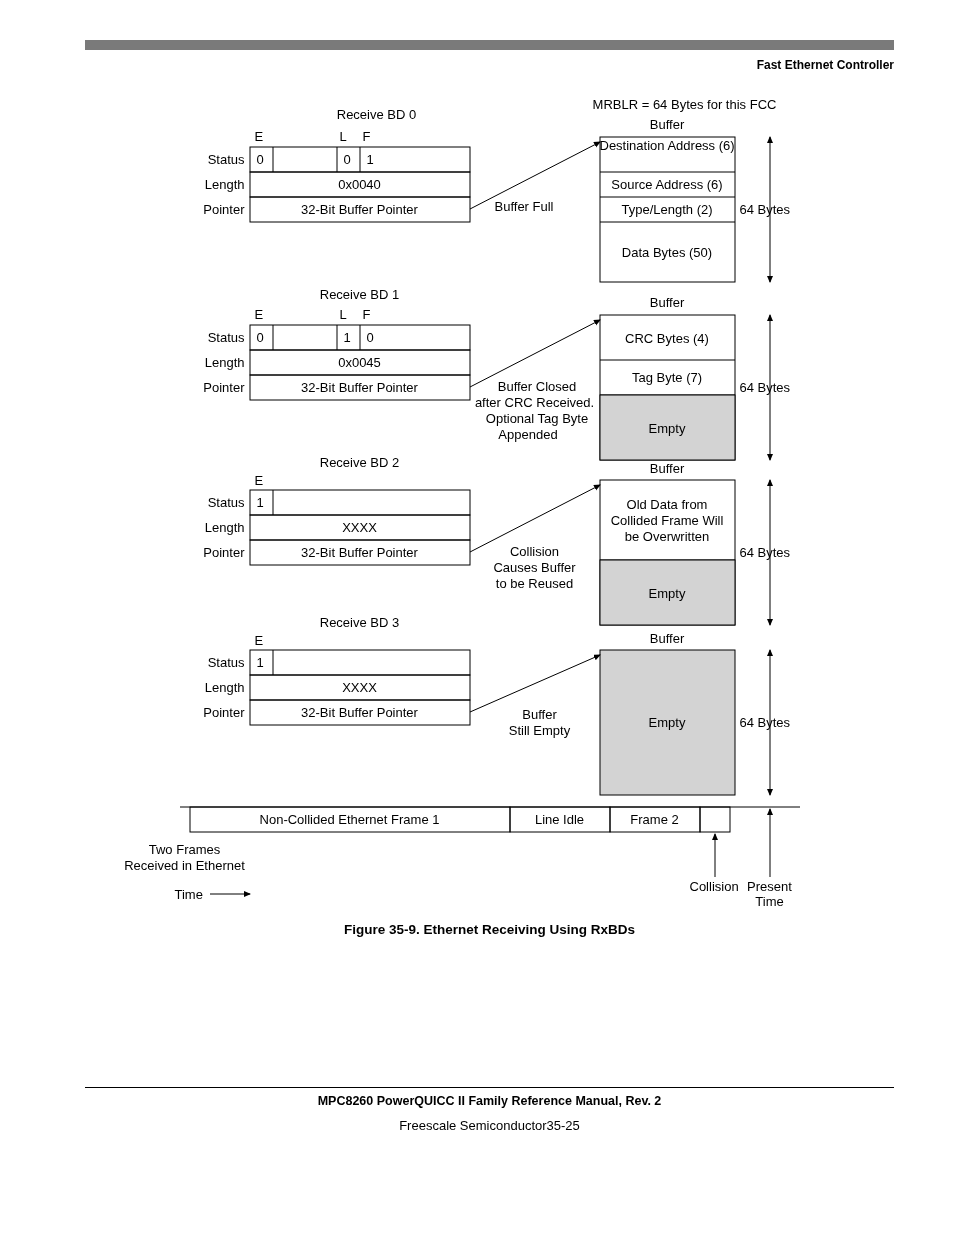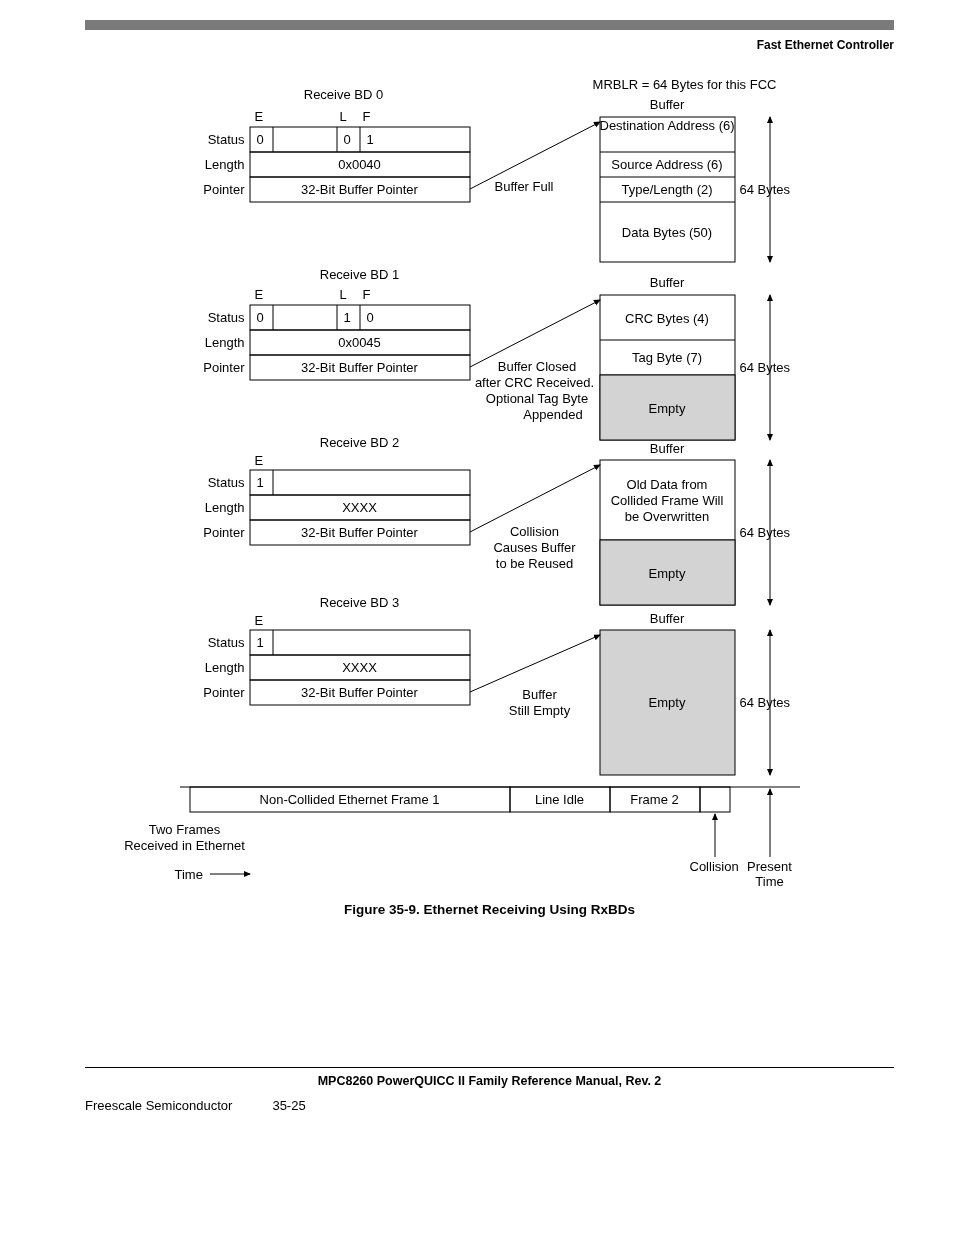--- a/index.html
+++ b/index.html
@@ -5,21 +5,21 @@
   body {
     margin: 0;
     padding: 0;
     font-family: Arial, Helvetica, sans-serif;
     font-size: 13px;
     color: #000;
     background: #fff;
     width: 954px;
   }
   .page {
-    padding: 20px 60px 40px 85px;
+    padding: 40px 60px 40px 85px;
     box-sizing: border-box;
     width: 954px;
   }
   .top-bar {
     height: 10px;
     background: #7a7a7a;
     margin-bottom: 8px;
     margin-left: 0;
   }
   .header-right {
@@ -57,24 +57,23 @@
   .footer-line {
     border-top: 1px solid #000;
     margin-top: 150px;
     padding-top: 6px;
     text-align: center;
     font-weight: bold;
     font-size: 12.5px;
   }
   .footer-row {
     display: flex;
-    justify-content: flex-start;
+    justify-content: center;
     font-size: 13px;
     margin-top: 10px;
-    gap: 40px;
   }
   svg { position: absolute; left: 0; top: 0; }
 </style>
 </head>
 <body>
 
 <div class="page">
   <div class="top-bar"></div>
   <div class="header-right">Fast Ethernet Controller</div>
 
@@ -146,21 +145,21 @@
       <rect x="510" y="710" width="90" height="25" fill="none" stroke="#000"></rect>
       <rect x="600" y="710" width="30" height="25" fill="none" stroke="#000"></rect>
       <line x1="615" y1="780" x2="615" y2="737" stroke="#000" marker-end="url(#arrow)"></line>
       <line x1="670" y1="780" x2="670" y2="712" stroke="#000" marker-end="url(#arrow)"></line>
 
       <line x1="110" y1="797" x2="150" y2="797" stroke="#000" marker-end="url(#arrow)"></line>
     </svg>
 
     <div class="label center-label" style="left:460px; top:0px; width:250px;">MRBLR = 64 Bytes for this FCC</div>
 
-    <div class="label center-label" style="left:134px; top:10px; width:220px;">Receive BD 0</div>
+    <div class="label center-label" style="left:167px; top:10px; width:220px;">Receive BD 0</div>
     <div class="label" style="left:155px; top:32px;">E</div>
     <div class="label" style="left:240px; top:32px;">L</div>
     <div class="label" style="left:263px; top:32px;">F</div>
     <div class="label rlabel" style="left:90px; top:55px; width:55px;">Status</div>
     <div class="label rlabel" style="left:90px; top:80px; width:55px;">Length</div>
     <div class="label rlabel" style="left:90px; top:105px; width:55px;">Pointer</div>
     <div class="label" style="left:157px; top:55px;">0</div>
     <div class="label" style="left:244px; top:55px;">0</div>
     <div class="label" style="left:267px; top:55px;">1</div>
     <div class="label center-label" style="left:150px; top:80px; width:220px;">0x0040</div>
@@ -182,21 +181,21 @@
     <div class="label rlabel" style="left:90px; top:258px; width:55px;">Length</div>
     <div class="label rlabel" style="left:90px; top:283px; width:55px;">Pointer</div>
     <div class="label" style="left:157px; top:233px;">0</div>
     <div class="label" style="left:244px; top:233px;">1</div>
     <div class="label" style="left:267px; top:233px;">0</div>
     <div class="label center-label" style="left:150px; top:258px; width:220px;">0x0045</div>
     <div class="label center-label" style="left:150px; top:283px; width:220px;">32-Bit Buffer Pointer</div>
     <div class="label center-label" style="left:375px; top:282px; width:125px; white-space:normal;">Buffer Closed</div>
     <div class="label center-label" style="left:365px; top:298px; width:140px; white-space:normal;">after CRC Received.</div>
     <div class="label center-label" style="left:375px; top:314px; width:125px; white-space:normal;">Optional Tag Byte</div>
-    <div class="label center-label" style="left:391px; top:330px; width:125px; white-space:normal;">Appended</div>
+    <div class="label center-label" style="left:366px; top:330px; width:125px; white-space:normal;">Appended</div>
 
     <div class="label center-label" style="left:500px; top:198px; width:135px;">Buffer</div>
     <div class="label center-label" style="left:500px; top:234px; width:135px;">CRC Bytes (4)</div>
     <div class="label center-label" style="left:500px; top:273px; width:135px;">Tag Byte (7)</div>
     <div class="label center-label" style="left:500px; top:324px; width:135px;">Empty</div>
     <div class="label" style="left:640px; top:283px;">64 Bytes</div>
 
     <div class="label center-label" style="left:150px; top:358px; width:220px;">Receive BD 2</div>
     <div class="label" style="left:155px; top:376px;">E</div>
     <div class="label rlabel" style="left:90px; top:398px; width:55px;">Status</div>

